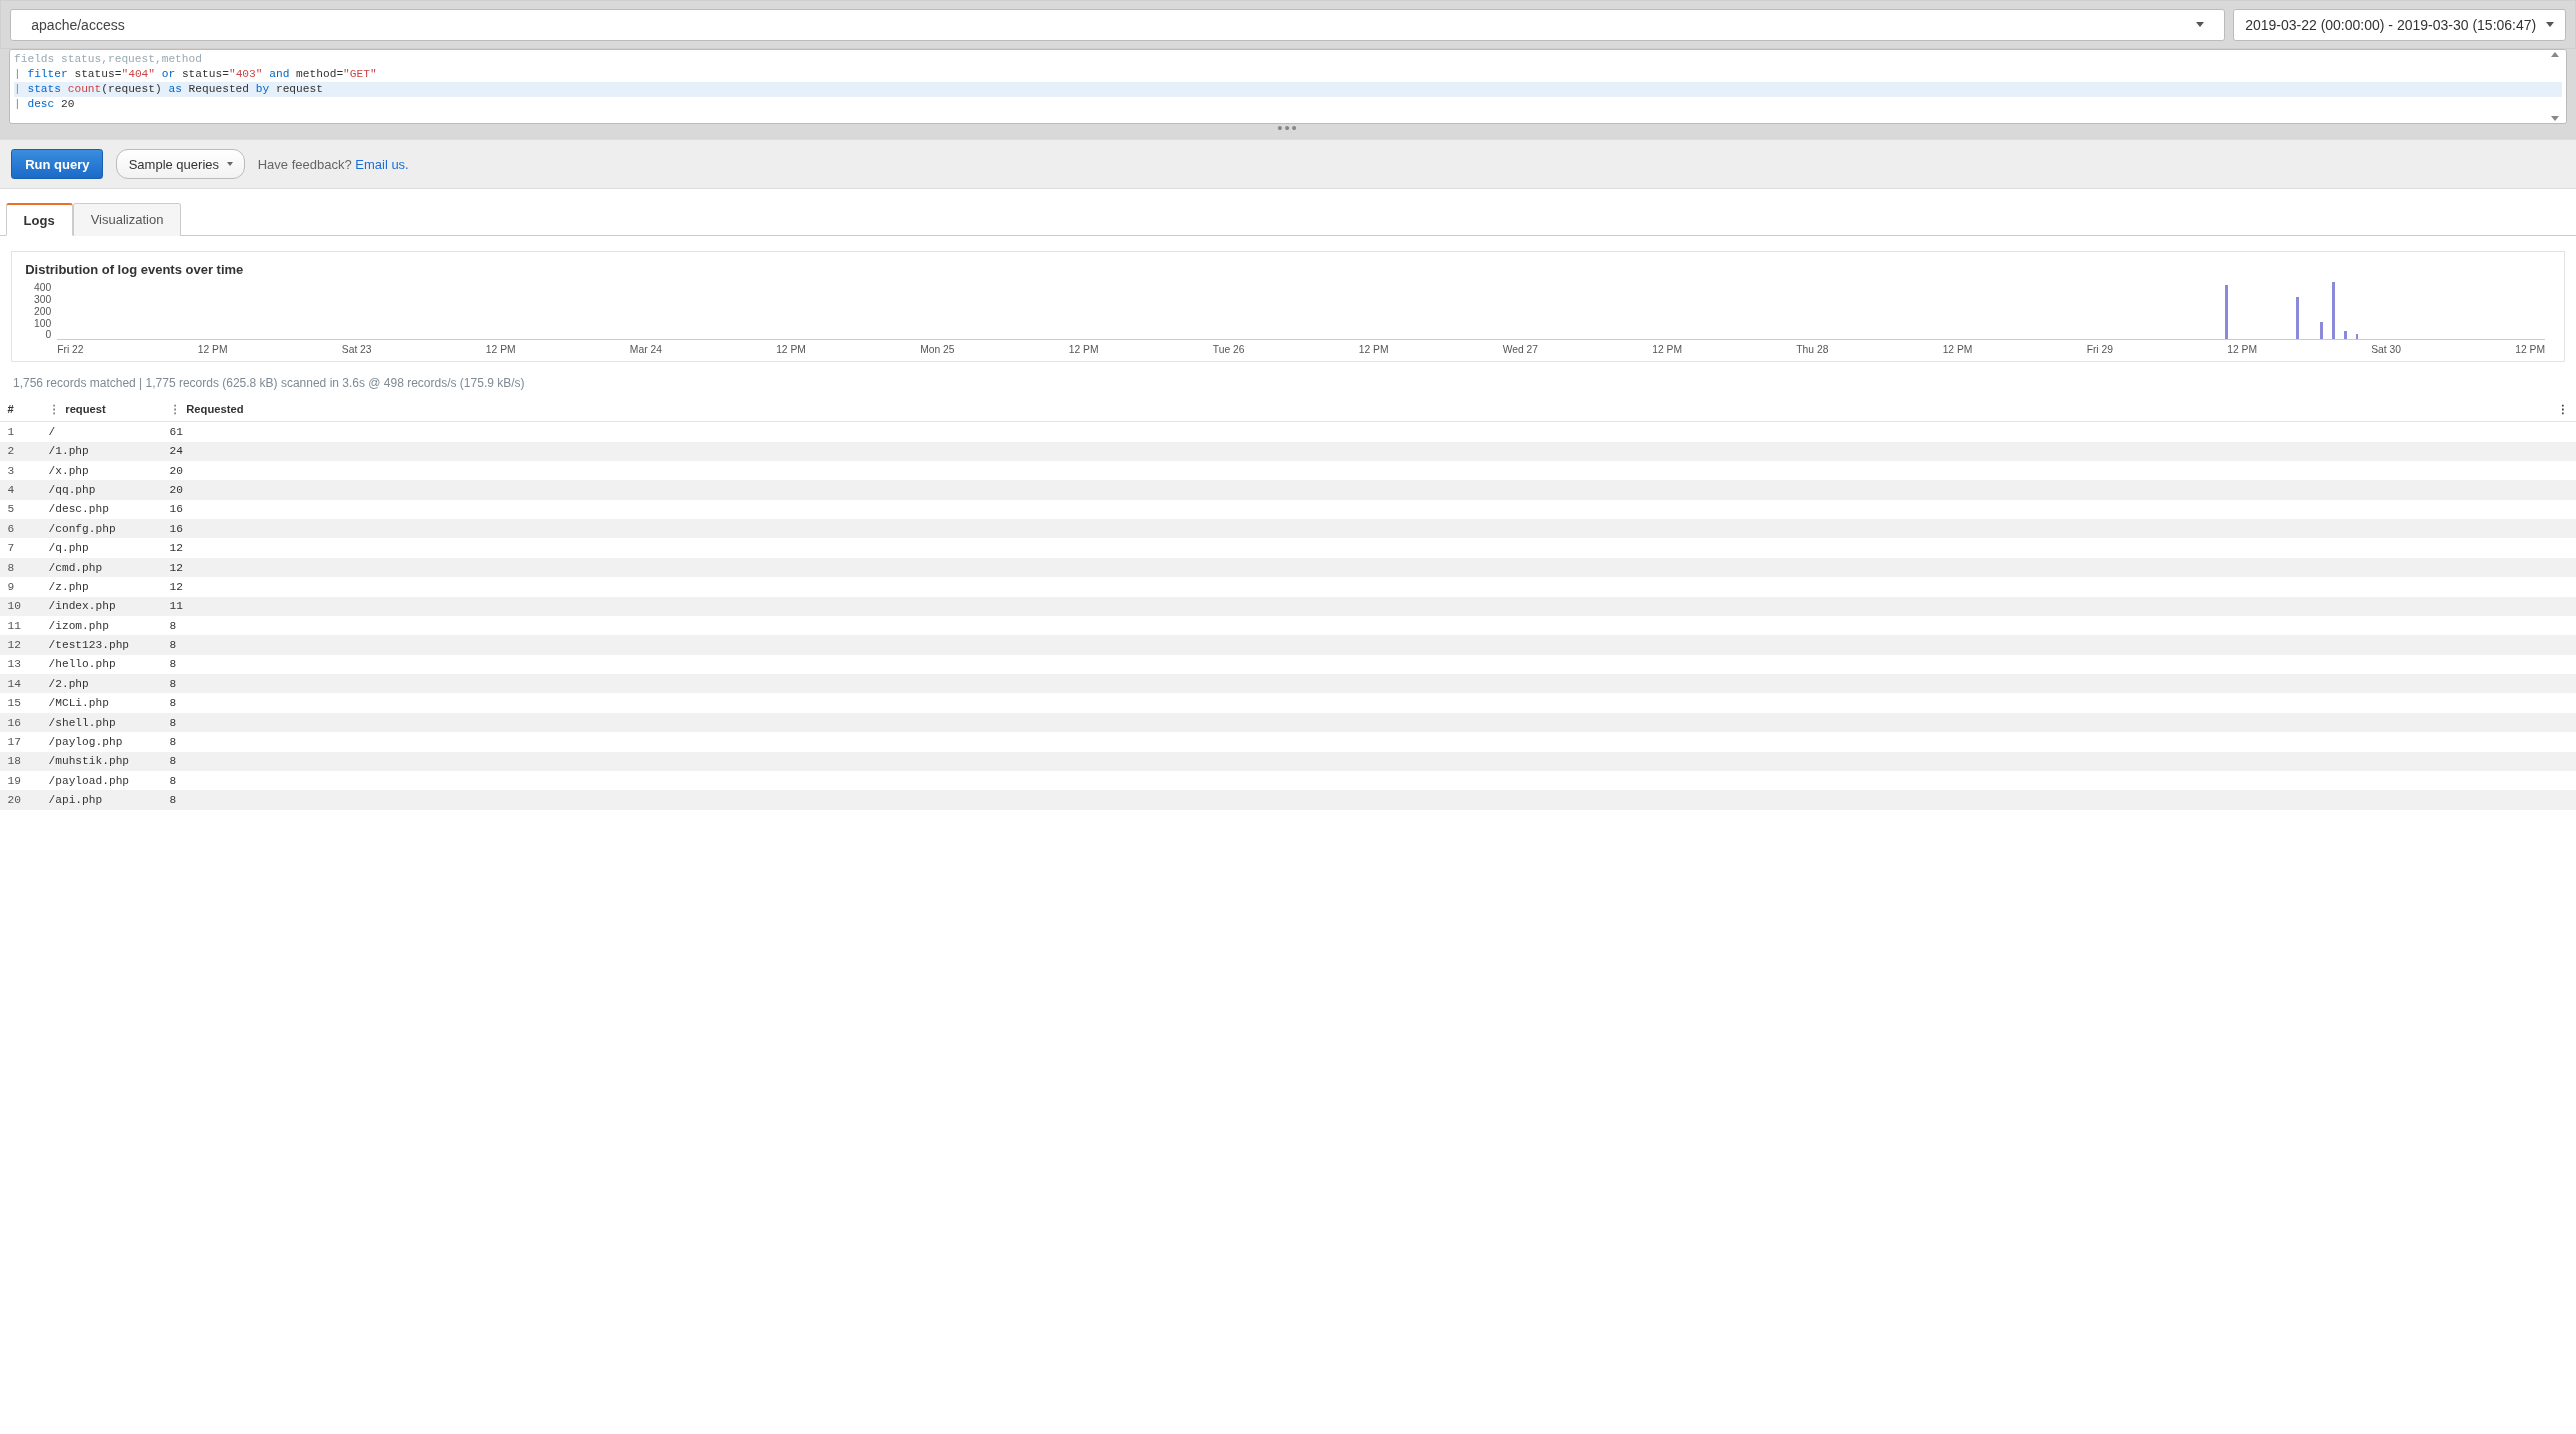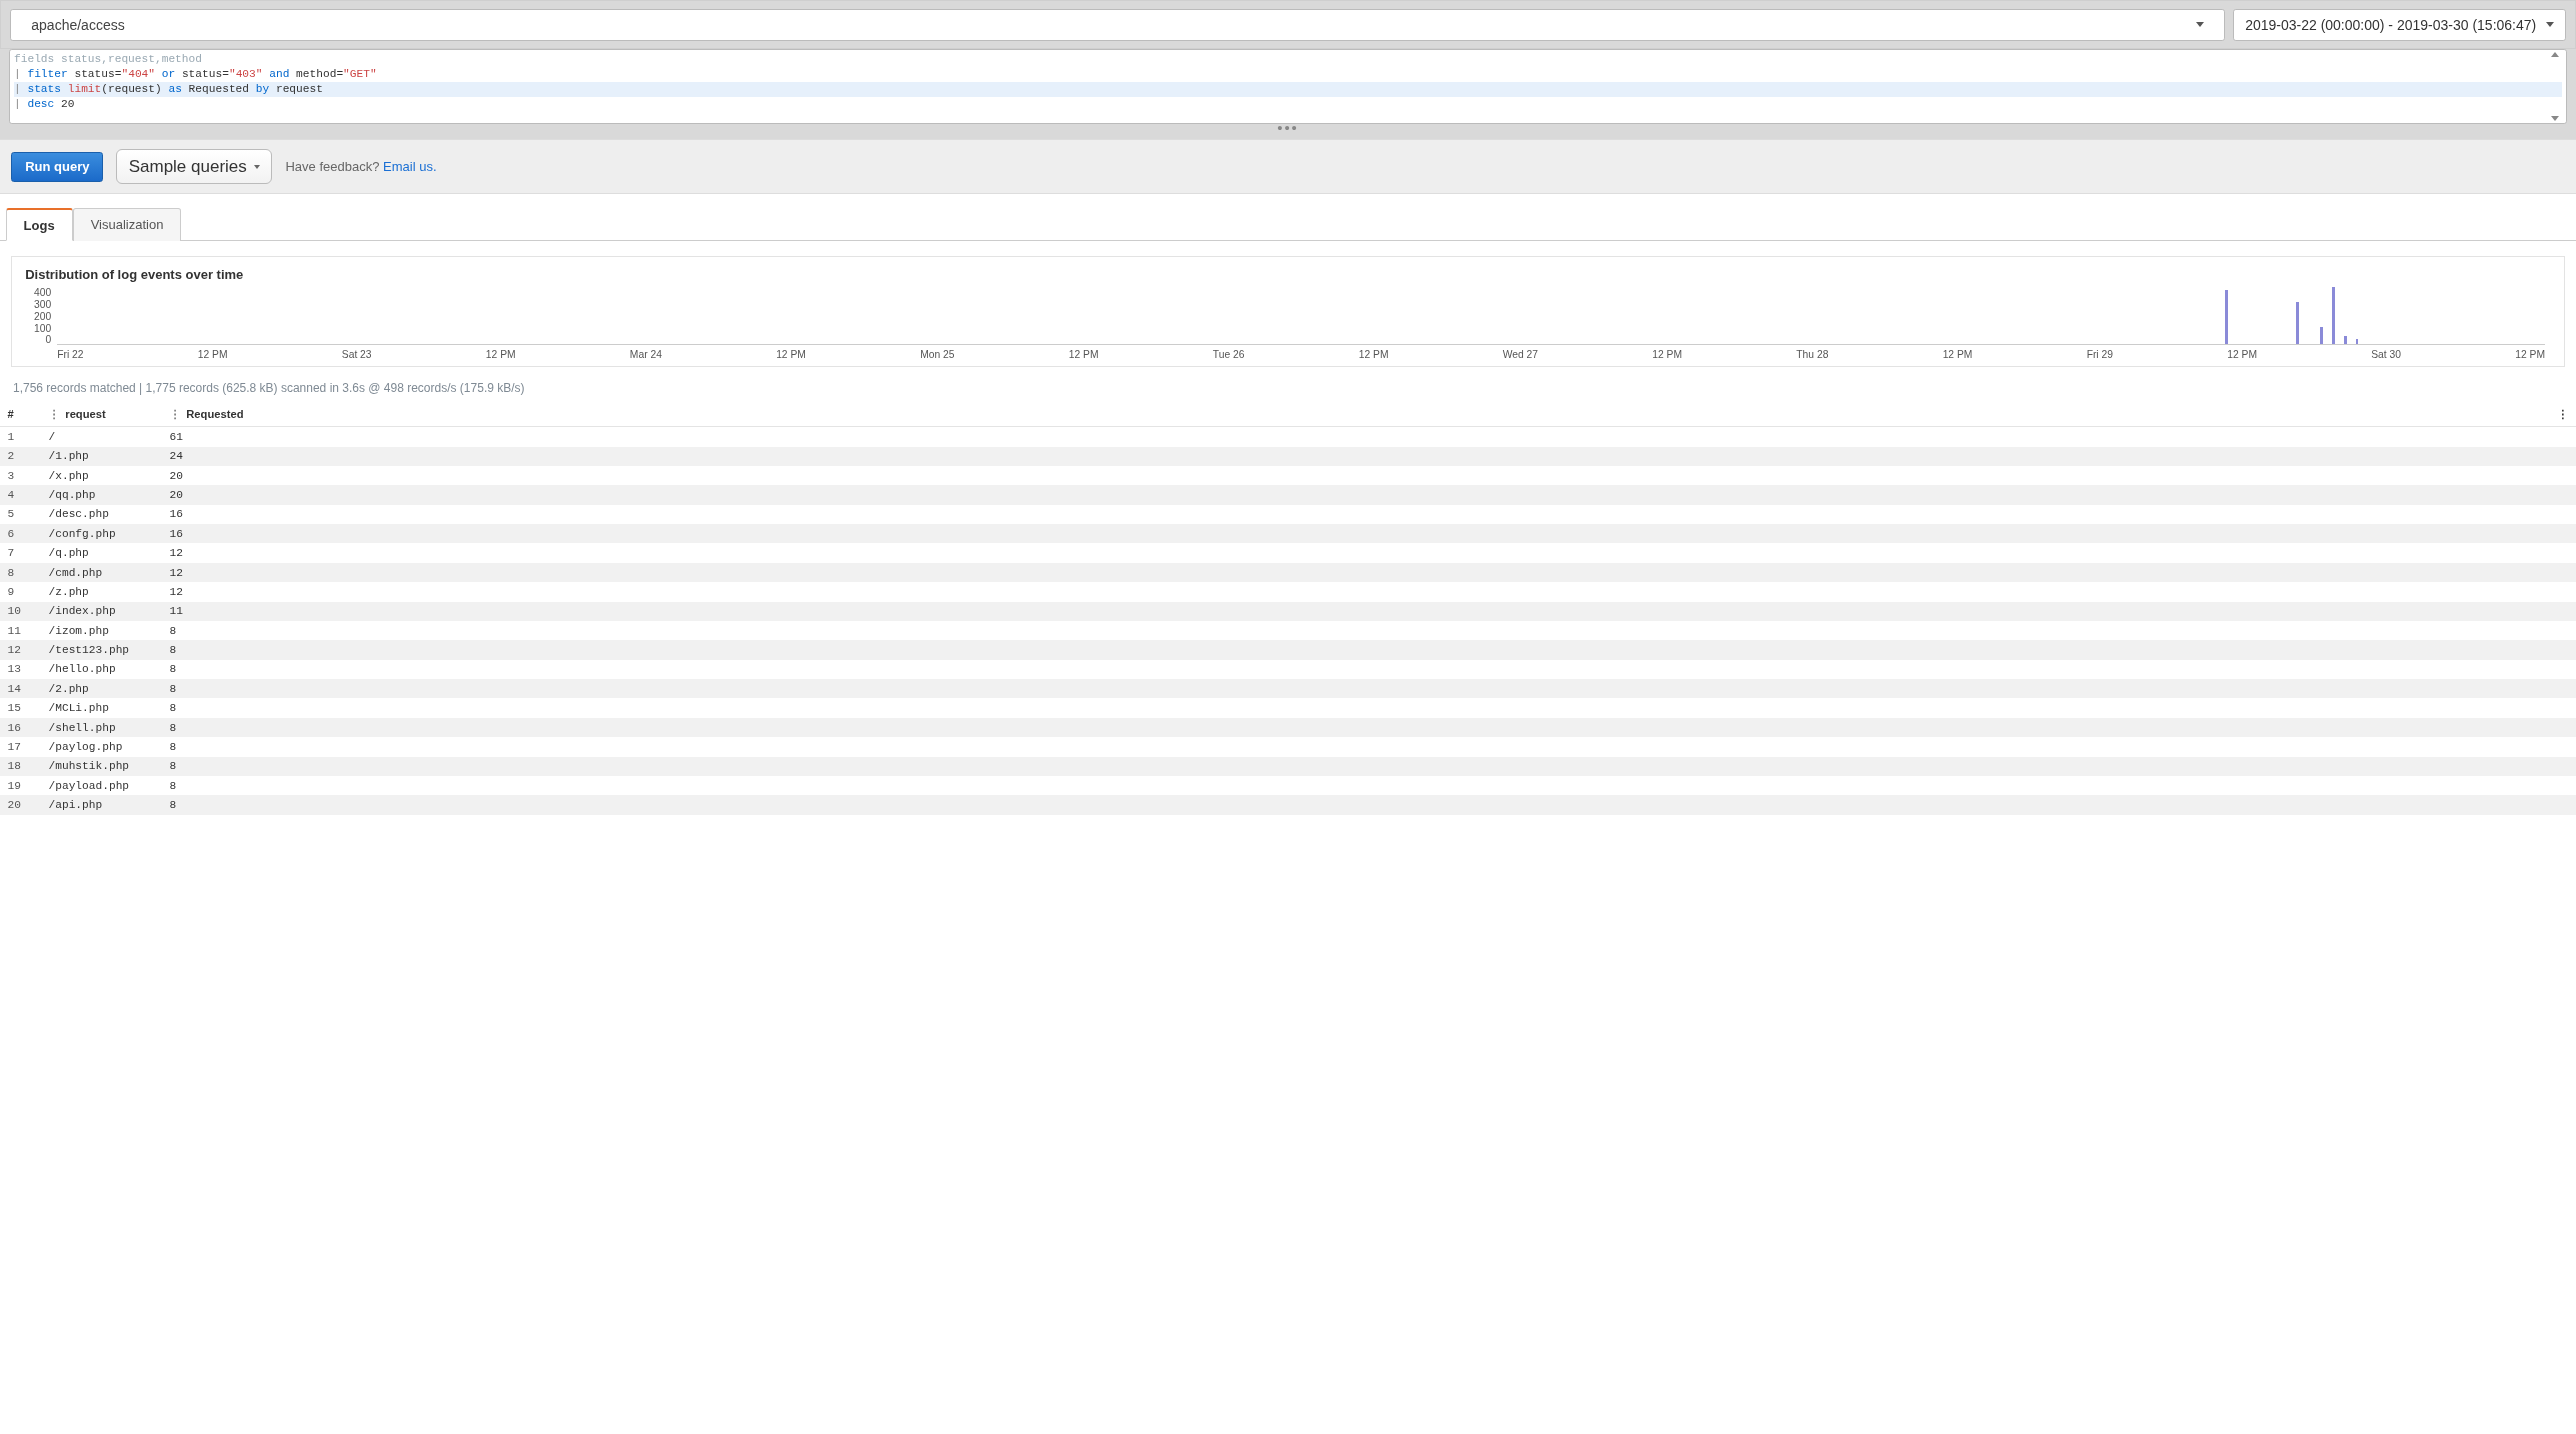--- a/index.html
+++ b/index.html
@@ -126,23 +126,23 @@
     border-radius: 2.8px;
     padding: 6.5px 13px;
     font-size: 13px;
     font-weight: 600;
     cursor: pointer;
   }
   .btn-secondary {
     background: linear-gradient(#fff,#f2f2f2);
     color: #333;
     border: 0.9px solid #bbb;
-    border-radius: 6px;
+    border-radius: 12px;
     padding: 6.5px 11.2px;
-    font-size: 17px;
+    font-size: 13px;
     cursor: pointer;
     display:inline-flex;align-items:center;gap:7.5px;
   }
   .feedback-text { color: #666; font-size:13px; }
   .feedback-text a { color: #1a6fd4; text-decoration: none; }
   .tabs {
     display: flex;
     border-bottom: 0.9px solid #ccc;
     margin-top: 13px;
     padding-left: 5.6px;
@@ -244,21 +244,21 @@
       <span>2019-03-22 (00:00:00) - 2019-03-30 (15:06:47)</span>
       <span class="caret-down"></span>
     </div>
   </div>
 </div>
 
 <div class="query-editor-wrap">
   <div class="query-editor">
     <div class="query-line qline-trunc">fields status,request,method</div>
     <div class="query-line"><span class="pipe">| </span><span class="kw">filter</span> <span class="ident">status</span><span>=</span><span class="str">"404"</span> <span class="op">or</span> <span class="ident">status</span><span>=</span><span class="str">"403"</span> <span class="op">and</span> <span class="ident">method</span><span>=</span><span class="str">"GET"</span></div>
-    <div class="query-line highlight-line"><span class="pipe">| </span><span class="kw">stats</span> <span class="fn">limit</span><span>(request)</span> <span class="op">as</span> <span class="ident">Requested</span> <span class="op">by</span> <span class="ident">request</span></div>
+    <div class="query-line highlight-line"><span class="pipe">| </span><span class="kw">stats</span> <span class="fn">count</span><span>(request)</span> <span class="op">as</span> <span class="ident">Requested</span> <span class="op">by</span> <span class="ident">request</span></div>
     <div class="query-line"><span class="pipe">| </span><span class="kw">desc</span> <span class="num">20</span></div>
     <div class="scroll-arrows">
       <span class="scroll-up"></span>
       <span class="scroll-down"></span>
     </div>
   </div>
   <div class="drag-handle">•••</div>
 </div>
 
 <div class="action-row">

